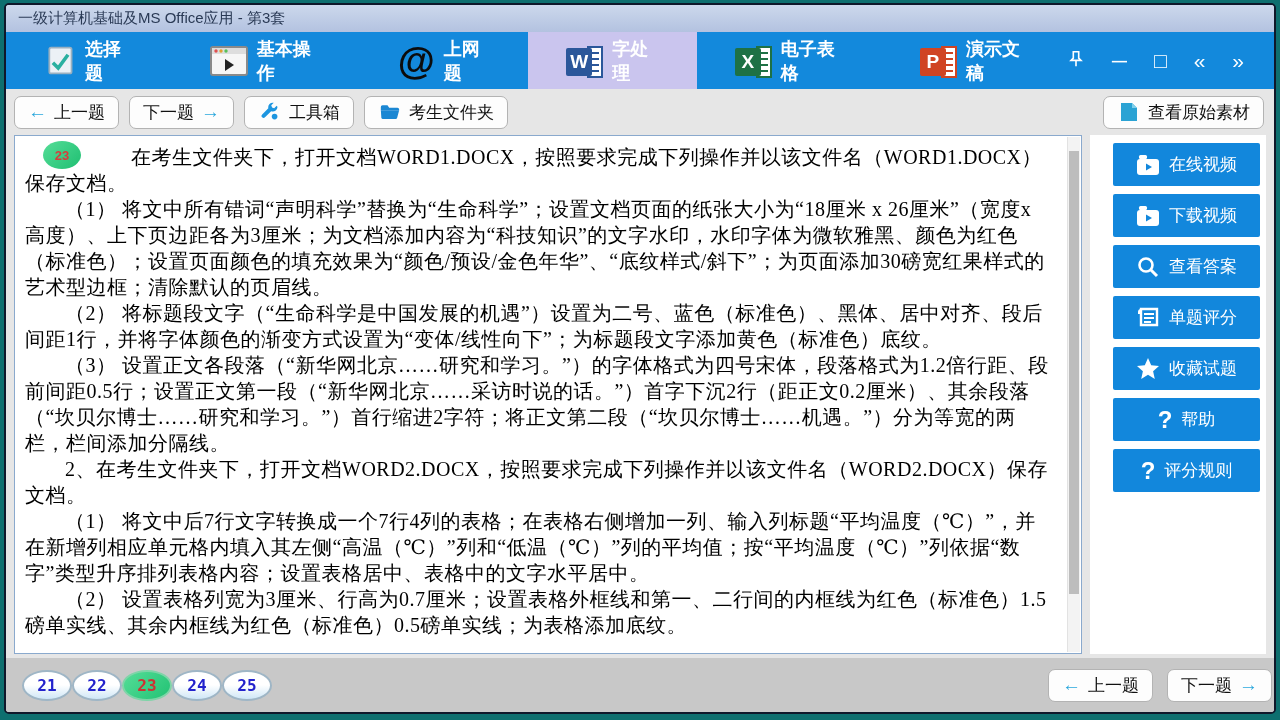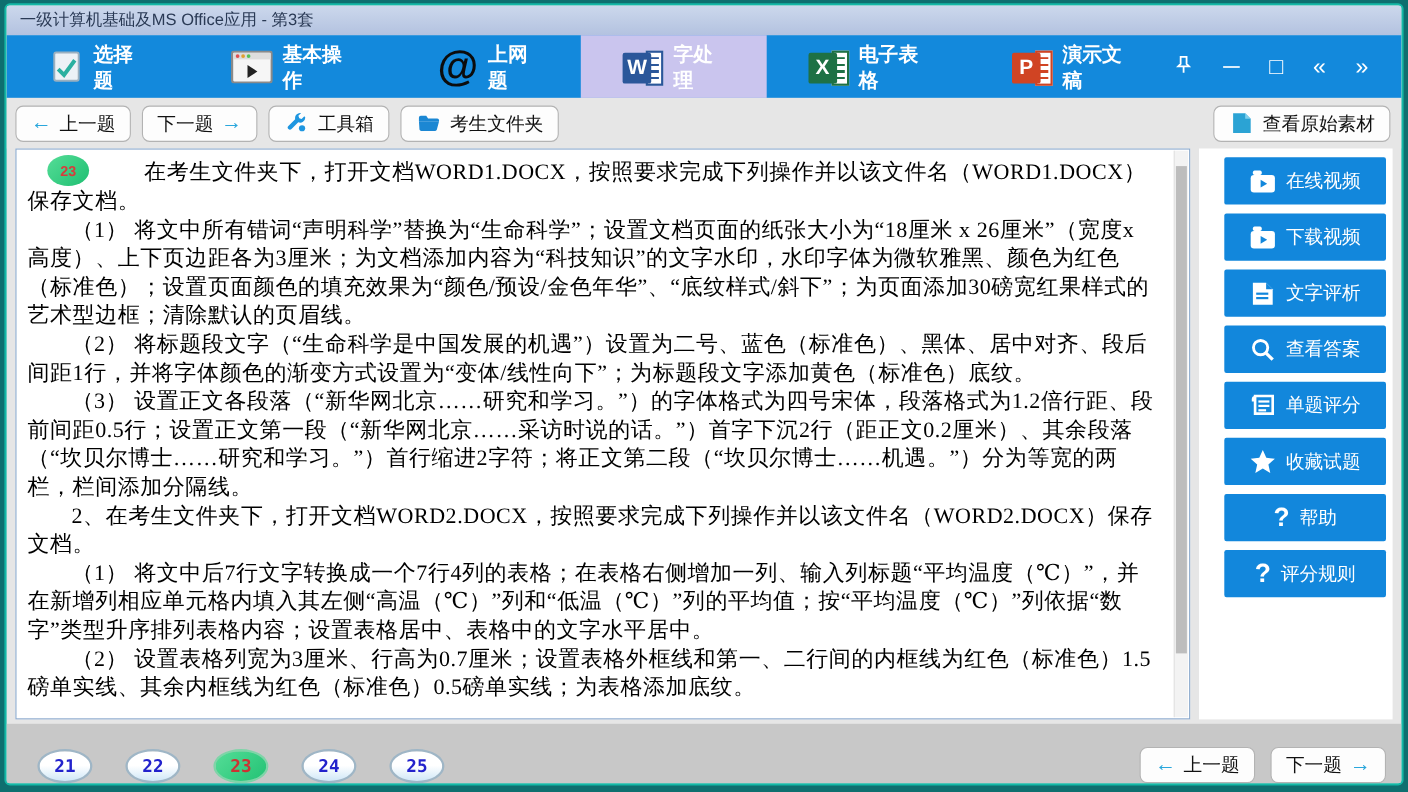--- a/index.html
+++ b/index.html
@@ -4,21 +4,21 @@
 <style>
   * { box-sizing: border-box; }
   html,body { margin:0; padding:0; }
   body {
     width:1280px; height:720px; position:relative; overflow:hidden;
     background:#0e6f6f;
     font-family:"Liberation Sans", sans-serif;
   }
   .window {
     position:absolute; left:4px; top:3px; right:4px; bottom:6px;
-    border:2px solid #14b8a6; border-radius:5px; overflow:hidden;
+    border:2px solid #0f172a; border-radius:5px; overflow:hidden;
     background:#e6e6e6; display:flex; flex-direction:column;
   }
   
   .titlebar {
     height:27px; flex:none; background:linear-gradient(#ccd8ec,#b3c2e0);
     color:#2a3a55; font-size:15px; display:flex; align-items:center; padding-left:12px;
   }
   
   .tabbar { height:57px; flex:none; background:#1389dc; display:flex; align-items:stretch; }
   .tab { display:flex; align-items:center; gap:9px; padding:0 38px; color:#fff;
@@ -60,22 +60,22 @@
   .vthumb { position:absolute; top:14px; left:1px; right:1px; height:86%; background:#bdbdbd; }
   
   .sidebar { width:176px; flex:none; background:#fff; display:flex; flex-direction:column;
              gap:8px; padding:8px 6px; }
   .sbtn { background:#1287dc; color:#fff; height:43px; flex:none; display:flex;
           align-items:center; justify-content:center; gap:9px; font-size:17px;
           border-radius:2px; cursor:default; white-space:nowrap;margin-left:17px; }
   .sbtn .qmark { font-size:24px; font-weight:bold; line-height:1; }
   .sicon { display:inline-flex; width:24px; height:24px; align-items:center; justify-content:center; }
   
-  .pagerbar { height:54px; flex:none; background:#c8c8c8; display:flex; align-items:flex-end;
-              padding:0 14px; gap:30px; }
+  .pagerbar { height:54px; flex:none; background:#c8c8c8; display:flex; align-items:center;
+              padding:0 2px; }
   .oval { width:50px; height:31px; border-radius:50%; border:2px solid #9fb6c6;
           background:linear-gradient(#ffffff 48%, #cfe7f7); color:#2222cc; font-weight:bold;
           font-size:16px; display:flex; align-items:center; justify-content:center; cursor:default;
           font-family:"DejaVu Sans Mono","Liberation Mono",monospace; }
   .oval.active { background:linear-gradient(135deg,#55dd97,#22c274); border-color:#7fd4a8;
                  color:#cc3333; }
   .oval:first-of-type { margin-left:14px; }
   .pagernav { margin-left:auto; display:flex; gap:14px; }
 </style>
 </head>
@@ -222,31 +222,20 @@
           <svg width="24" height="22" viewBox="0 0 24 22">
               <rect x="3" y="1" width="8" height="4" rx="1.5" fill="#fff"></rect>
               <rect x="1" y="5" width="22" height="16" rx="3" fill="#fff"></rect>
               <path d="M10 9.5l6 3.5-6 3.5z" fill="#1287dc"></path>
             </svg>
         </span>
         <span>下载视频</span>
       </div>
       <div class="sbtn">
         <span class="sicon">
-          <svg width="20" height="22" viewBox="0 0 20 22">
-              <path d="M1 1h12l6 6v14H1z" fill="#fff"></path>
-              <path d="M13 1l6 6h-6z" fill="#1287dc"></path>
-              <rect x="4" y="10" width="11" height="2" fill="#1287dc"></rect>
-              <rect x="4" y="14" width="11" height="2" fill="#1287dc"></rect>
-            </svg>
-        </span>
-        <span>文字评析</span>
-      </div>
-      <div class="sbtn">
-        <span class="sicon">
           <svg width="22" height="22" viewBox="0 0 22 22">
               <circle cx="9" cy="9" r="6.5" fill="none" stroke="#fff" stroke-width="2.6"></circle>
               <line x1="14" y1="14" x2="20" y2="20" stroke="#fff" stroke-width="3"></line>
             </svg>
         </span>
         <span>查看答案</span>
       </div>
       <div class="sbtn">
         <span class="sicon">
           <svg width="24" height="22" viewBox="0 0 24 22">

